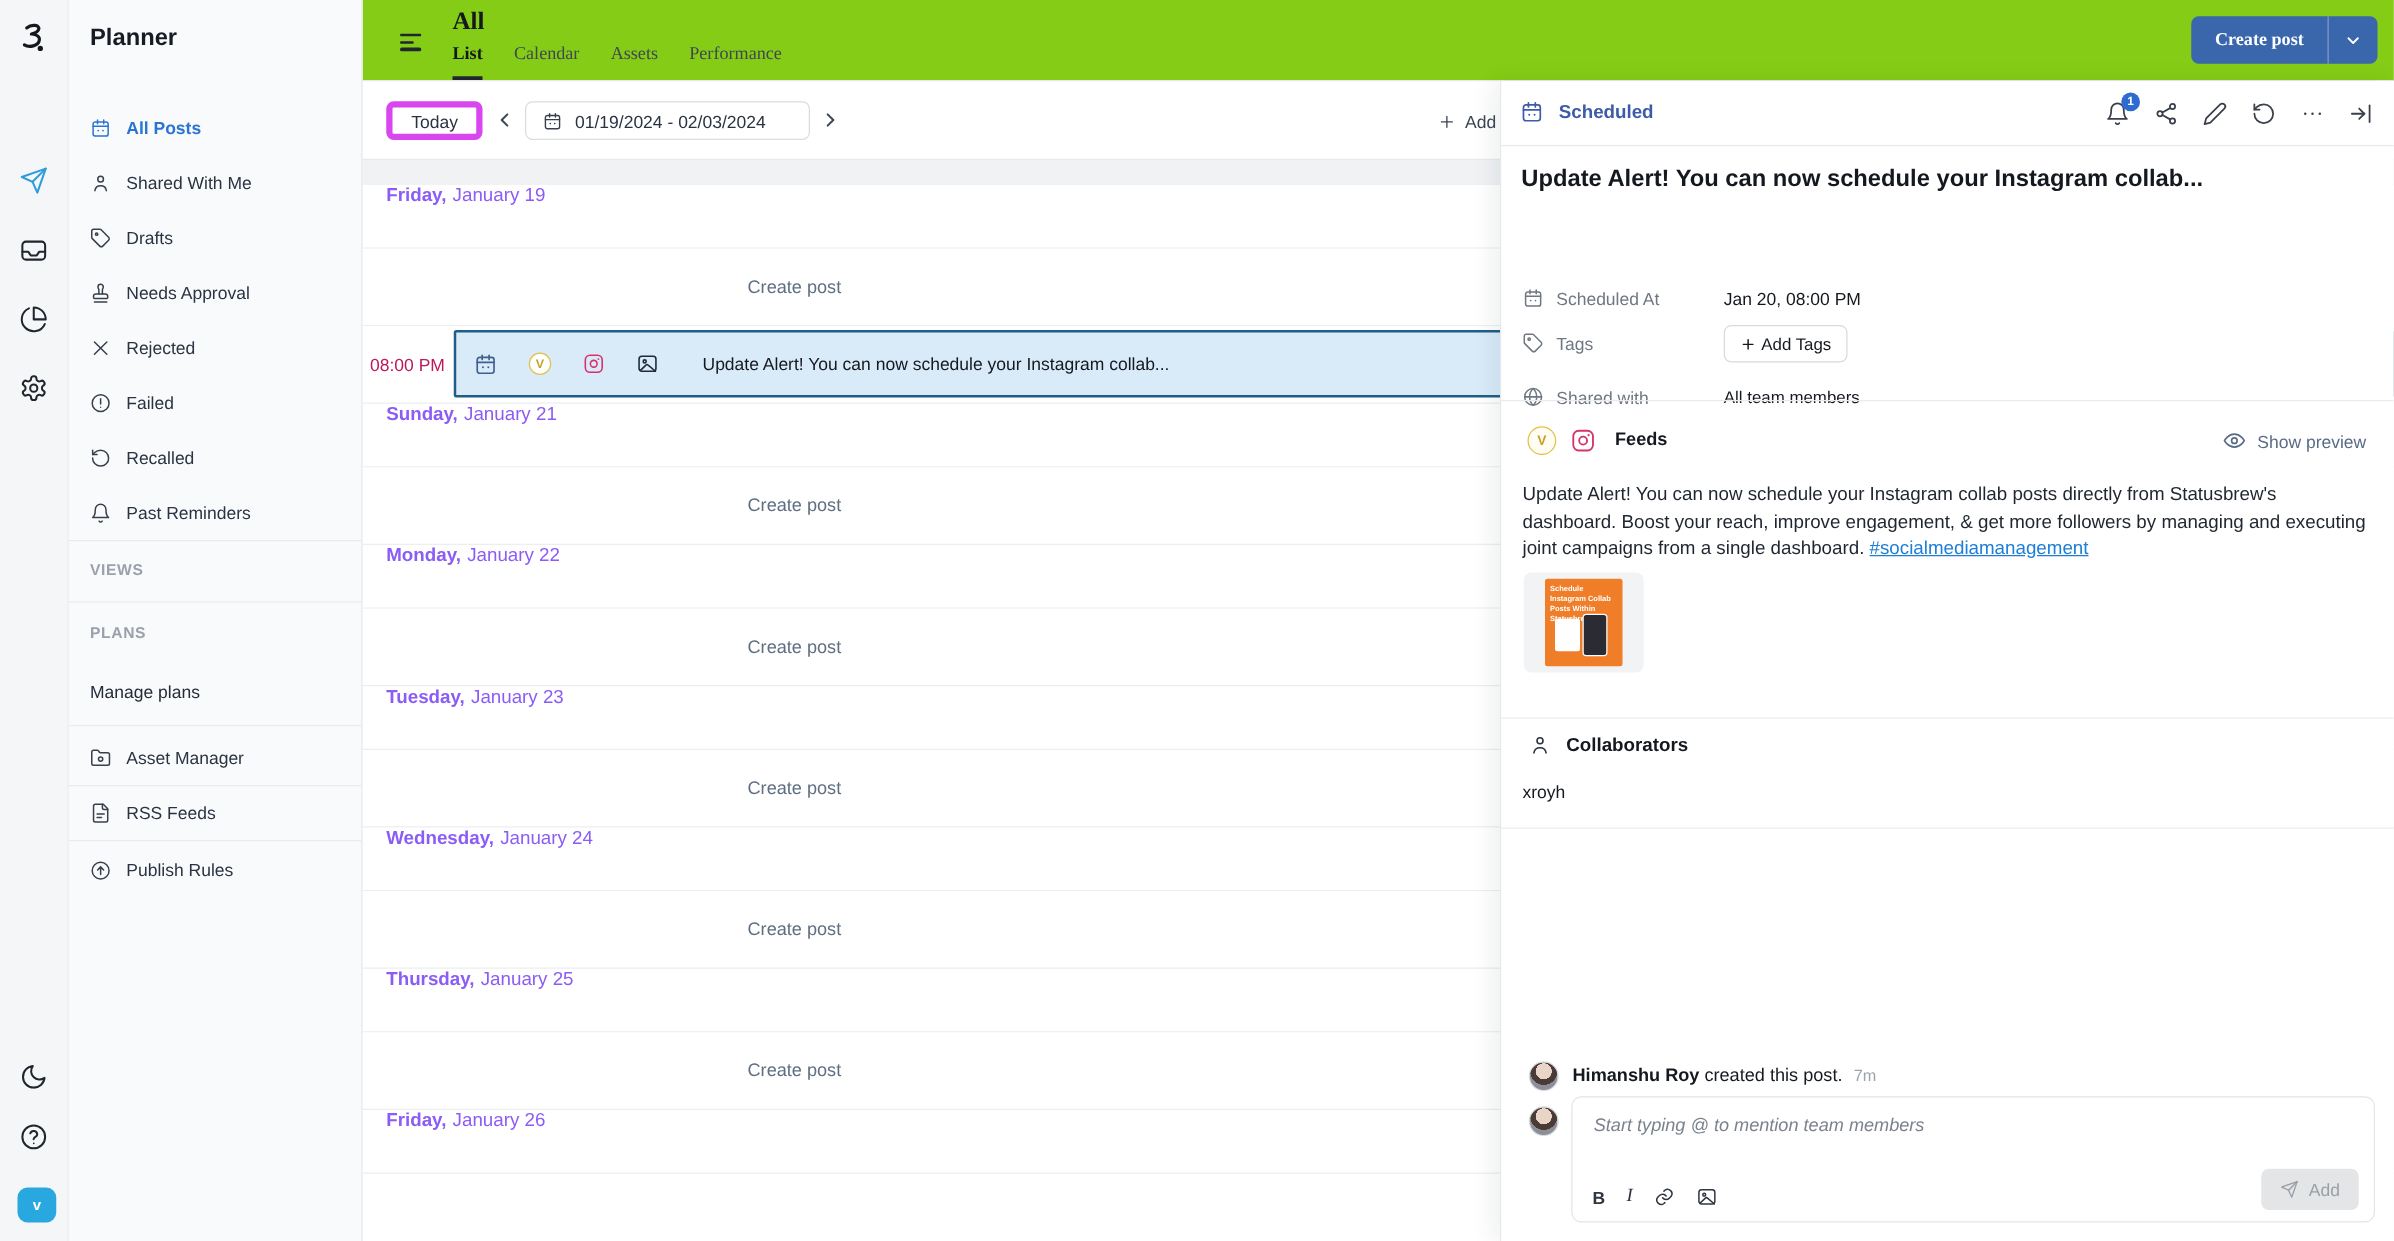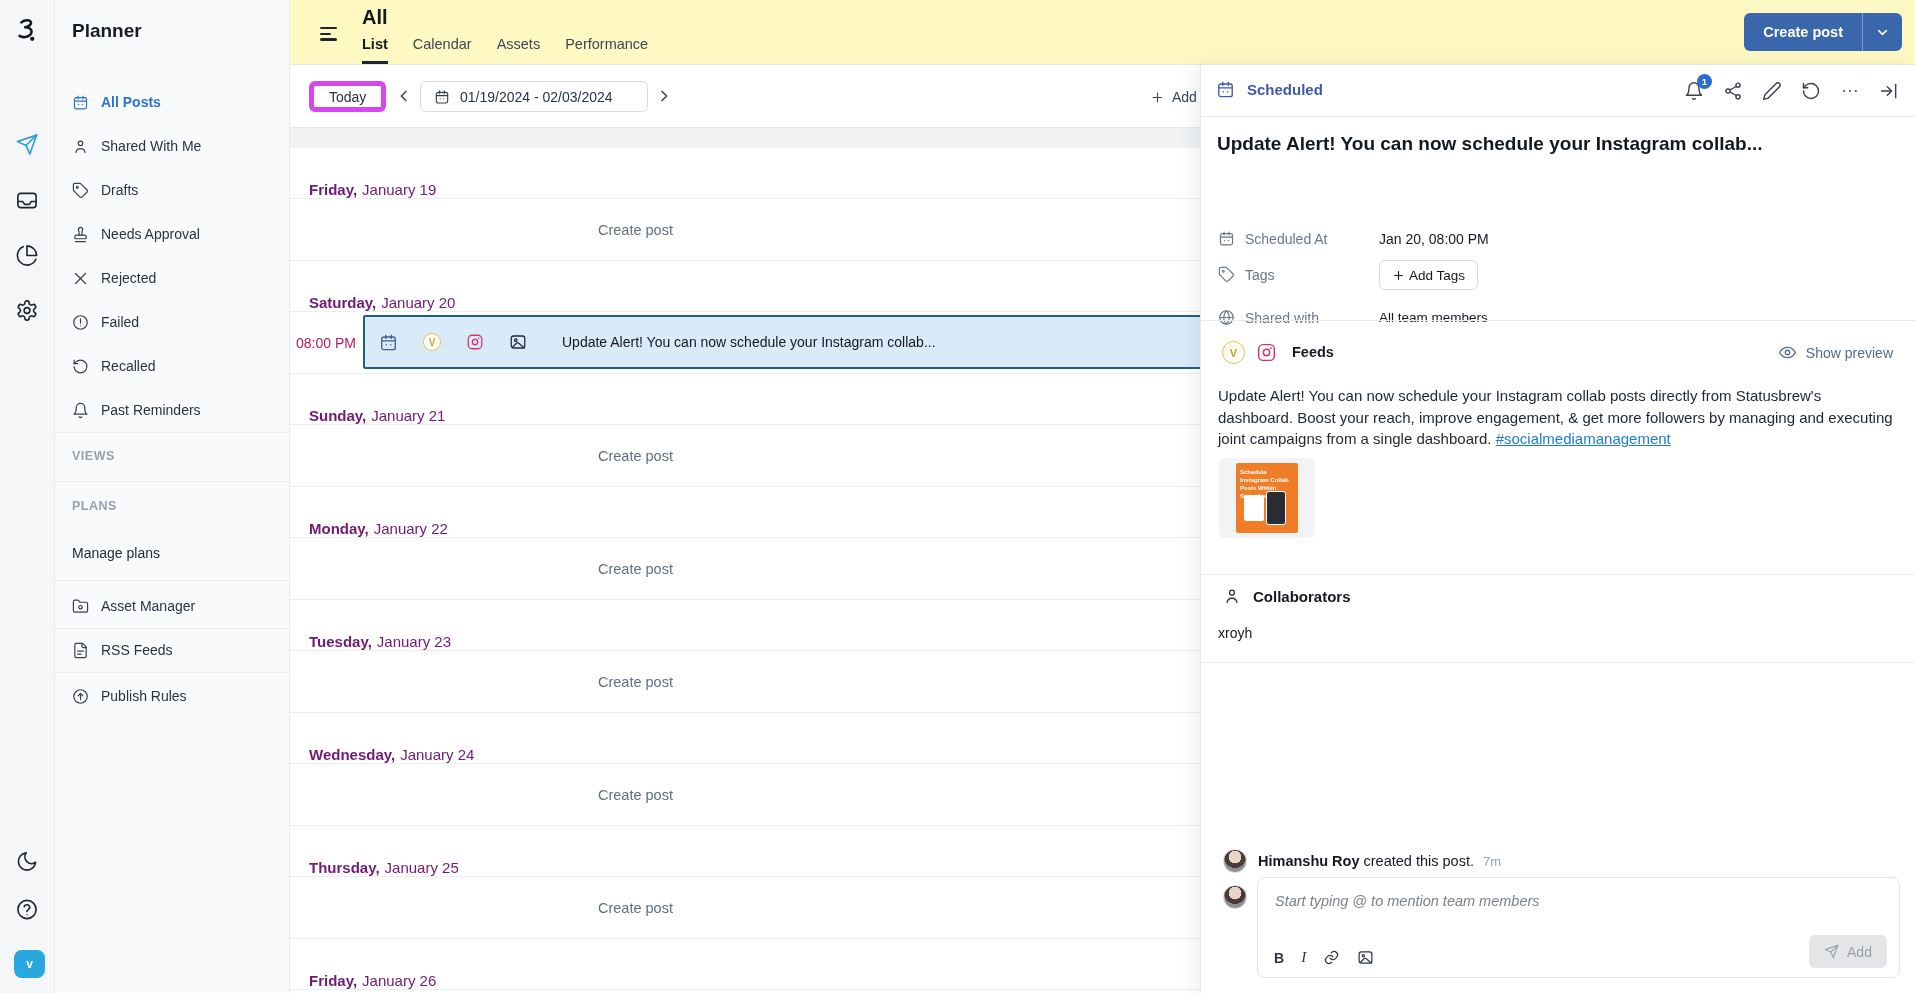--- a/index.html
+++ b/index.html
@@ -22,21 +22,21 @@
     font-size:14px; color:#2a3342; cursor:pointer; }
   .sb-item .sic { color:#39404c; }
   .sb-item.active { color:#2b74d2; font-weight:700; }
   .sb-item.active .sic { color:#2b74d2; }
   .sb-div { position:absolute; left:0; width:100%; height:0; border-top:1px solid #e9ebee; }
   .sb-section { position:absolute; left:17px; font-size:12.5px; letter-spacing:.5px; color:#9aa1ad; font-weight:600; }
   .sb-link { position:absolute; left:17px; font-size:14px; color:#242c38; cursor:pointer; }
 
   
   .main { position:absolute; left:290px; top:0; width:1625px; height:993px; background:#f0f2f4; }
-  .topbar { position:absolute; left:0; top:0; width:100%; height:65px; background:#fef9c3; border-bottom:1px solid #e7e9ec; }
+  .topbar { position:absolute; left:0; top:0; width:100%; height:65px; background:#84cc16; border-bottom:1px solid #e7e9ec;font-family:Liberation Serif, serif; }
   .hamburger { position:absolute; left:30px; top:27px; width:17px; cursor:pointer; }
   .hamburger i { display:block; height:2.4px; background:#20262e; border-radius:2px; margin-bottom:3.2px; }
   .hamburger i:nth-child(2){ width:11px; }
   .page-title { position:absolute; left:72px; top:6px; font-size:20px; font-weight:700; color:#14181f; }
   .tabs { position:absolute; left:72px; bottom:0; display:flex; gap:25px; }
   .tab { font-size:14.5px; color:#3f4754; padding-bottom:9px; cursor:pointer; border-bottom:3px solid transparent; }
   .tab.active { color:#14181f; font-weight:600; border-bottom-color:#20262e; }
   .btn-create { position:absolute; right:13px; top:13px; height:38px; display:flex; background:#3a67ac; border-radius:6px; overflow:hidden; cursor:pointer; }
   .btn-create .lbl { display:flex; align-items:center; padding:0 19px; color:#fff; font-size:14.5px; font-weight:600; }
   .btn-create .caret { width:40px; display:flex; align-items:center; justify-content:center; color:#fff; border-left:1px solid rgba(255,255,255,.35); }
@@ -45,21 +45,21 @@
   .btn-today { position:absolute; left:19px; top:16px; height:31px; padding:0 15px; display:flex; align-items:center;
     border:5px solid #d946ef; border-radius:6px; background:#fff; font-size:14px; color:#2a3342; cursor:pointer; }
   .nav-chev { position:absolute; top:22px; width:18px; height:18px; color:#3f4754; cursor:pointer; }
   .chev-l { left:105px; } .chev-r { left:365px; }
   .btn-daterange { position:absolute; left:130px; top:16px; height:31px; width:228px; display:flex; align-items:center; gap:10px;
     padding:0 13px; border:1px solid #d9dce1; border-radius:6px; background:#fff; font-size:14px; color:#2a3342; cursor:pointer; }
   .btn-daterange .sic { color:#39404c; }
   .add-filter { position:absolute; left:860px; top:24px; display:flex; align-items:center; gap:7px; font-size:14px; color:#3c4554; cursor:pointer; }
 
   .list { position:absolute; left:0; top:148px; width:100%; height:845px; background:#fff; overflow:hidden; }
-  .day-header { height:51px; display:flex; align-items:flex-end; padding-left:19px; border-bottom:1px solid #eceef0; font-size:15px; color:#701a75; }
+  .day-header { height:51px; display:flex; align-items:flex-start; padding-left:19px; border-bottom:1px solid #eceef0; font-size:15px; color:#8b5cf6; }
   .dh-day { font-weight:700; }
   .dh-date { margin-left:5px; font-weight:400; }
   .day-row { height:62px; position:relative; border-bottom:1px solid #eceef0; background:#fff; }
   .create-link { position:absolute; left:308px; top:50%; transform:translateY(-50%); font-size:14.5px; color:#5f6e81; cursor:pointer; }
   .time-cell { position:absolute; left:0; top:0; width:72px; height:100%; display:flex; align-items:center; justify-content:center;
     font-size:14px; color:#be185d; }
   .post-chip { position:absolute; left:73px; right:0; top:3px; bottom:4px; background:#d9ebf9; border:2px solid #1f5f87; border-radius:2px;
     display:flex; align-items:center; gap:25px; padding-left:14px; cursor:pointer; }
   .post-chip .cic { color:#41608f; }
   .post-chip .iic { color:#d6336c; }
@@ -351,24 +351,20 @@
   <div class="list">
 
     <div class="day-header">
       <span class="dh-day">Friday,</span>
         <span class="dh-date">January 19</span>
     </div>
     <div class="day-row">
       <span class="create-link">Create post</span>
     </div>
 
-    <div class="day-header">
-      <span class="dh-day">Saturday,</span>
-        <span class="dh-date">January 20</span>
-    </div>
     <div class="day-row">
       <div class="time-cell">08:00 PM</div>
       <div class="post-chip">
         <span class="cic">
             <svg class="svg" width="19" height="19" viewBox="0 0 24 24">
               <rect x="3.5" y="5" width="17" height="16" rx="2.5"></rect>
               <path d="M3.5 10h17M8.5 2.8V7M15.5 2.8V7"></path>
               <circle cx="9.3" cy="14.8" r="1" fill="currentColor" stroke="none"></circle>
               <circle cx="14.7" cy="14.8" r="1" fill="currentColor" stroke="none"></circle>
             </svg>

